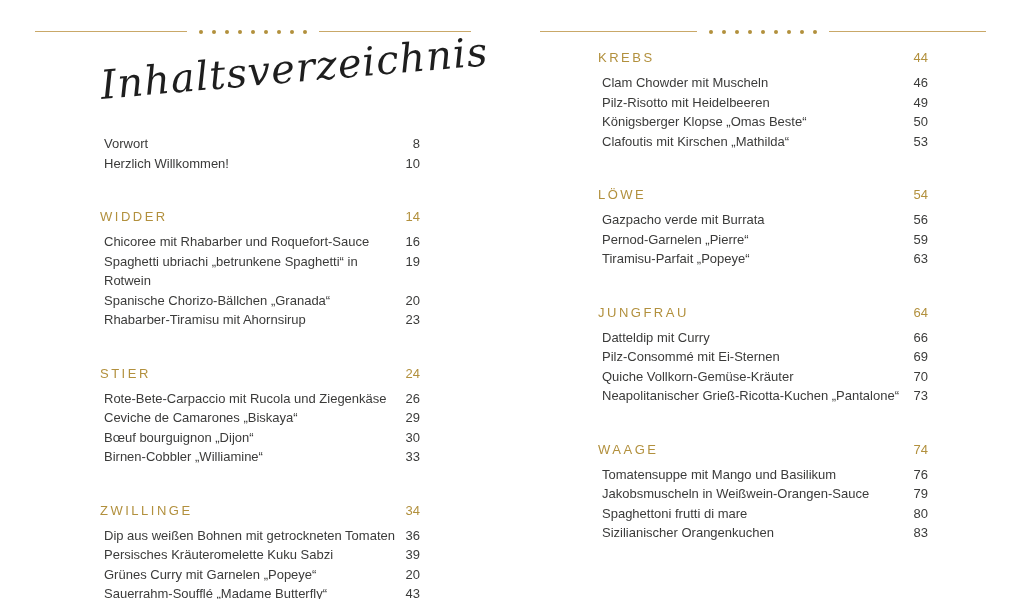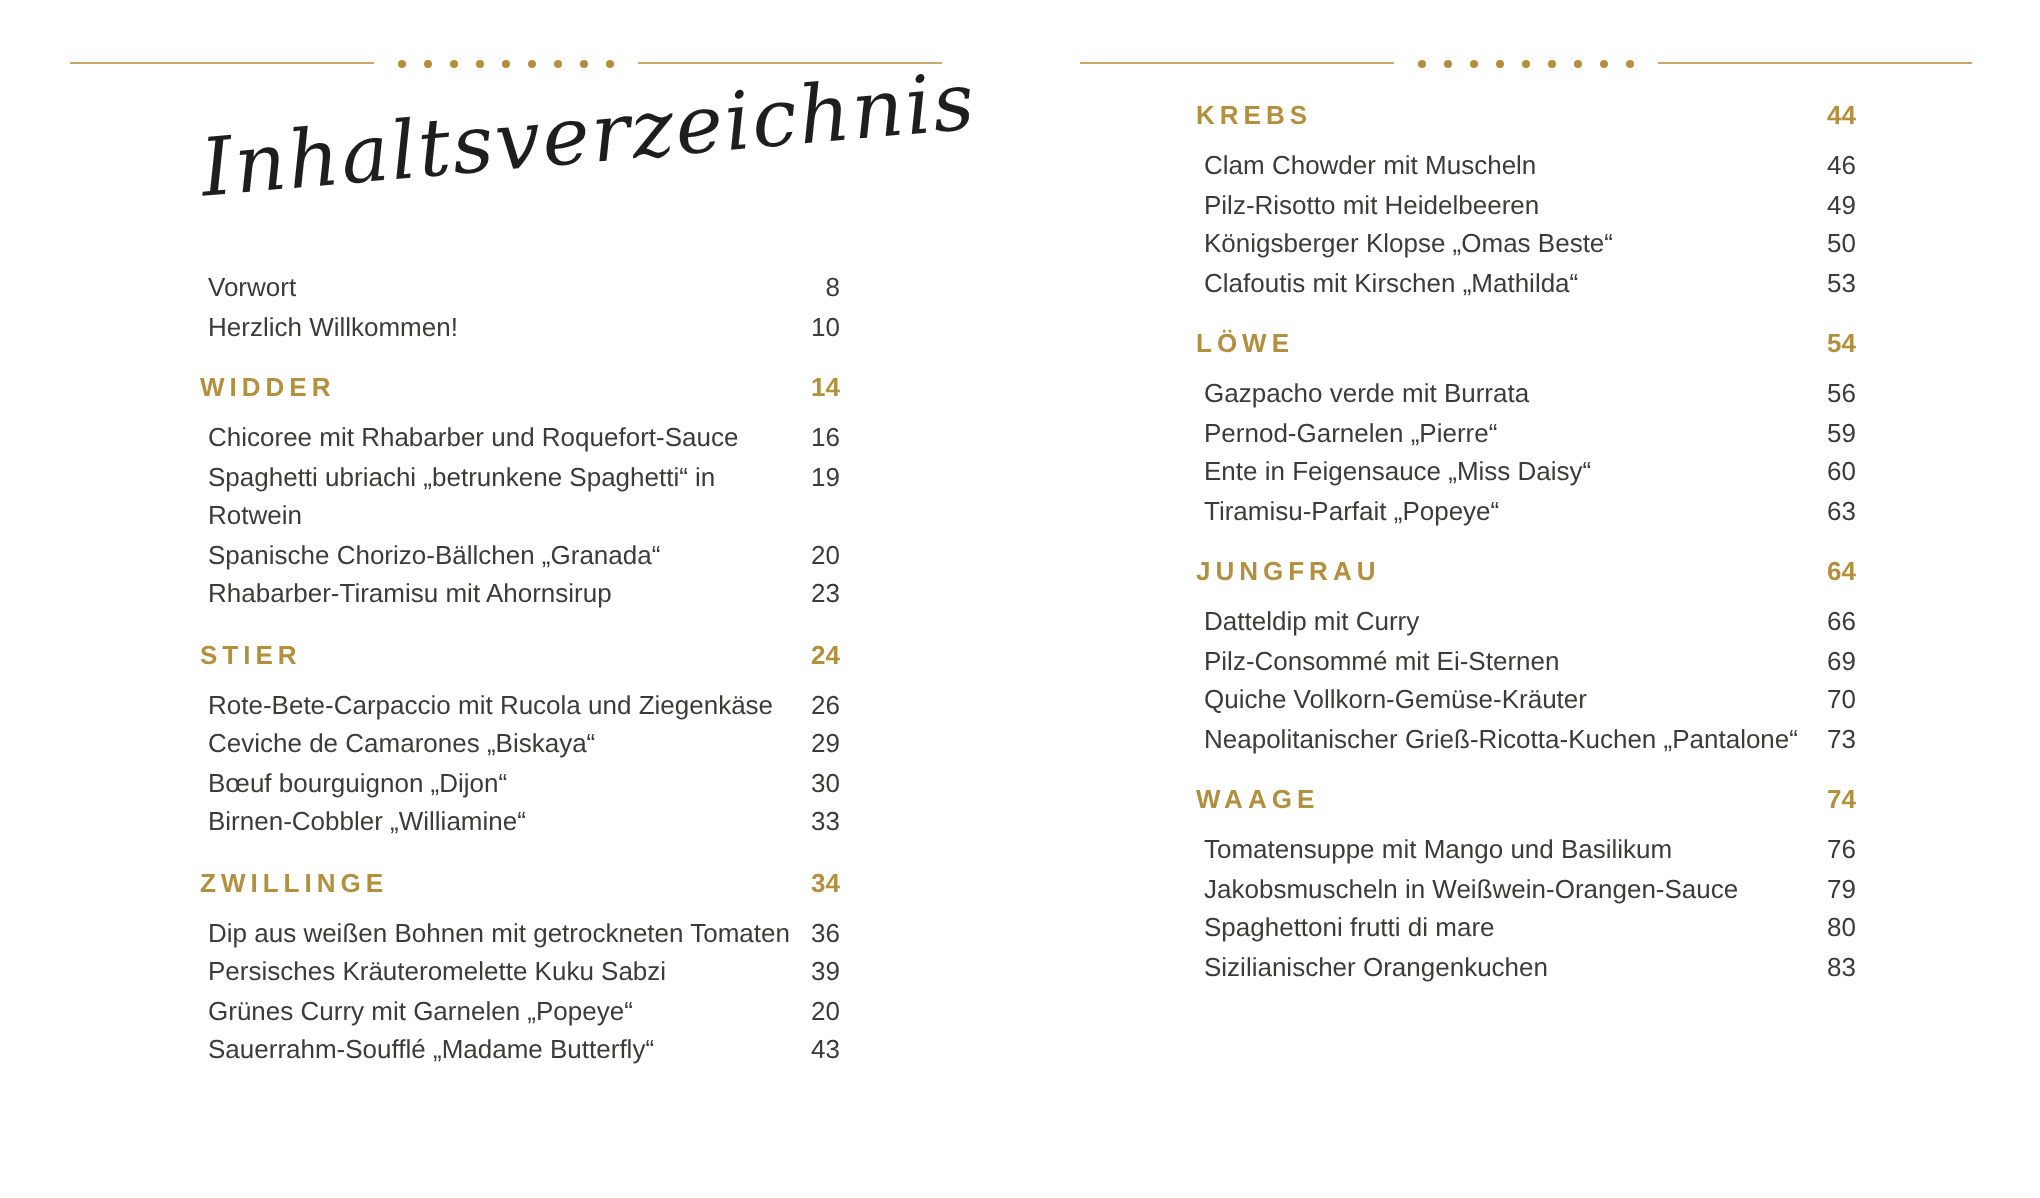--- a/index.html
+++ b/index.html
@@ -56,26 +56,26 @@
     white-space: nowrap;
   }
   .front-matter { margin-top: 40px; }
   .entry {
     display: flex; justify-content: space-between; align-items: baseline;
     font-size: 13px; line-height: 19.5px;
     color: var(--text);
   }
   .entry-label { padding-left: 4px; padding-right: 10px; }
   .entry-page { white-space: nowrap; }
-  .toc-section { margin-top: 13px; }
+  .toc-section { margin-top: 36px; }
   .col-right .toc-section:first-child { margin-top: 0; }
   .section-header {
     display: flex; justify-content: space-between; align-items: baseline;
     color: var(--accent);
-    font-weight: bold;
+    font-weight: normal;
     font-size: 13px;
     letter-spacing: 2.5px;
     margin-bottom: 8px;
     gap: 32px;
   }
   .section-page { letter-spacing: 0; }
 </style>
 </head>
 <body>
 
@@ -233,24 +233,20 @@
           <div class="section-items">
             <div class="entry">
               <span class="entry-label">Gazpacho verde mit Burrata</span>
               <span class="entry-page">56</span>
             </div>
             <div class="entry">
               <span class="entry-label">Pernod-Garnelen „Pierre“</span>
               <span class="entry-page">59</span>
             </div>
             <div class="entry">
-              <span class="entry-label">Ente in Feigensauce „Miss Daisy“</span>
-              <span class="entry-page">60</span>
-            </div>
-            <div class="entry">
               <span class="entry-label">Tiramisu-Parfait „Popeye“</span>
               <span class="entry-page">63</span>
             </div>
           </div>
         </section>
         <section class="toc-section">
           <div class="section-header">
             <span class="section-name">JUNGFRAU</span>
             <span class="section-page">64</span>
           </div>

